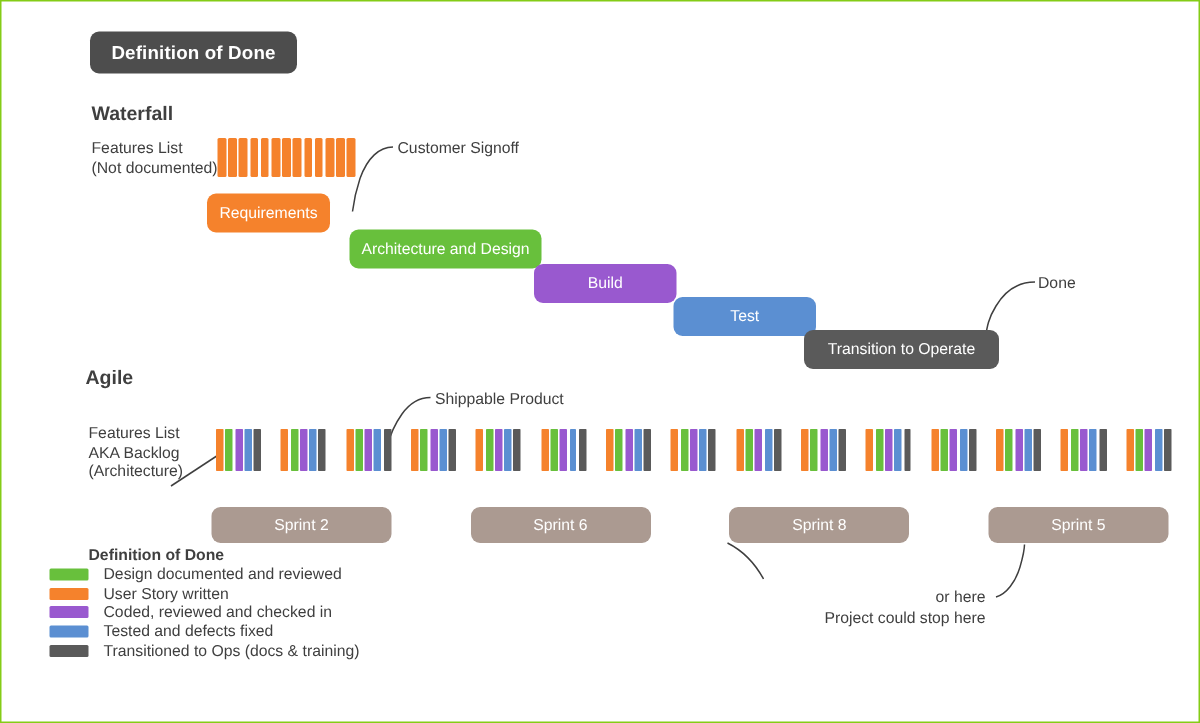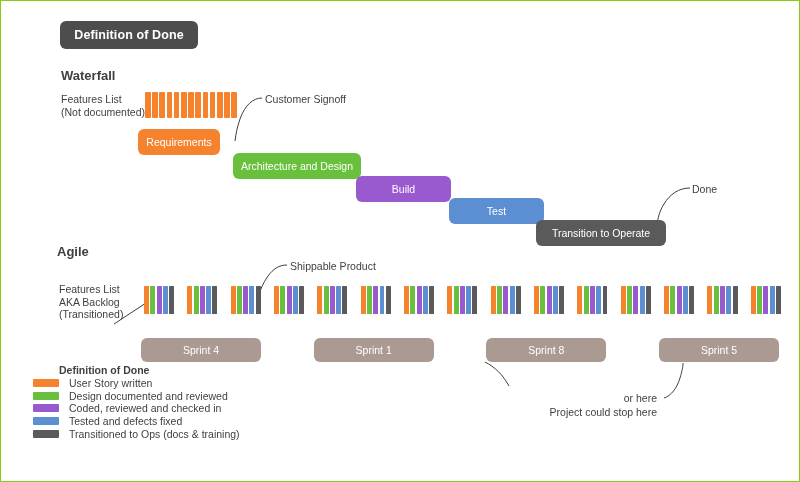--- a/index.html
+++ b/index.html
@@ -135,21 +135,21 @@
     </div>
 
   <div class="abs anno" id="anno-signoff">Customer Signoff</div>
   <div class="abs anno" id="anno-done">Done</div>
 
   <div class="abs section-heading" id="ag-heading">Agile</div>
 
   <div class="abs side-label" id="ag-side-label">
     <div>Features List</div>
     <div>AKA Backlog</div>
-    <div>(Transitioned)</div>
+    <div>(Architecture)</div>
   </div>
 
   <div class="abs" id="agile-stacks">
       <div class="stack">
         <i style="background: rgb(245, 130, 44);"></i>
         <i style="background: rgb(104, 192, 60);"></i>
         <i style="background: rgb(153, 89, 207);"></i>
         <i style="background: rgb(91, 143, 210);"></i>
         <i style="background: rgb(90, 90, 90);"></i>
       </div>
@@ -250,50 +250,50 @@
         <i style="background: rgb(153, 89, 207);"></i>
         <i style="background: rgb(91, 143, 210);"></i>
         <i style="background: rgb(90, 90, 90);"></i>
       </div>
     </div>
 
   <div class="abs anno" id="anno-ship">Shippable Product</div>
 
   <div class="abs" id="sprint-row">
       <div class="sprint" style="background: rgb(171, 154, 145);">
-        <span>Sprint 4</span>
+        <span>Sprint 2</span>
       </div>
       <div class="sprint" style="background: rgb(171, 154, 145);">
-        <span>Sprint 1</span>
+        <span>Sprint 6</span>
       </div>
       <div class="sprint" style="background: rgb(171, 154, 145);">
         <span>Sprint 8</span>
       </div>
       <div class="sprint" style="background: rgb(171, 154, 145);">
         <span>Sprint 5</span>
       </div>
     </div>
 
   <div class="abs anno" id="anno-stop">
     <div>or here</div>
     <div>Project could stop here</div>
   </div>
 
   <div class="abs" id="legend">
     <div id="legend-title">Definition of Done</div>
     <div id="legend-rows">
         <div class="legend-row">
+          <div class="legend-swatch" style="background: rgb(104, 192, 60);"></div>
+          <div class="legend-text">Design documented and reviewed</div>
+        </div>
+        <div class="legend-row">
           <div class="legend-swatch" style="background: rgb(245, 130, 44);"></div>
           <div class="legend-text">User Story written</div>
         </div>
         <div class="legend-row">
-          <div class="legend-swatch" style="background: rgb(104, 192, 60);"></div>
-          <div class="legend-text">Design documented and reviewed</div>
-        </div>
-        <div class="legend-row">
           <div class="legend-swatch" style="background: rgb(153, 89, 207);"></div>
           <div class="legend-text">Coded, reviewed and checked in</div>
         </div>
         <div class="legend-row">
           <div class="legend-swatch" style="background: rgb(91, 143, 210);"></div>
           <div class="legend-text">Tested and defects fixed</div>
         </div>
         <div class="legend-row">
           <div class="legend-swatch" style="background: rgb(90, 90, 90);"></div>
           <div class="legend-text">Transitioned to Ops (docs &amp; training)</div>

